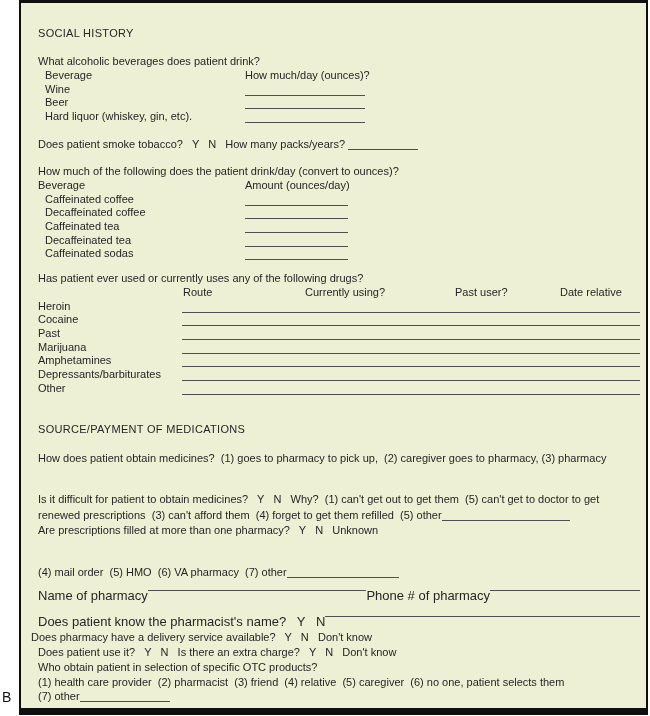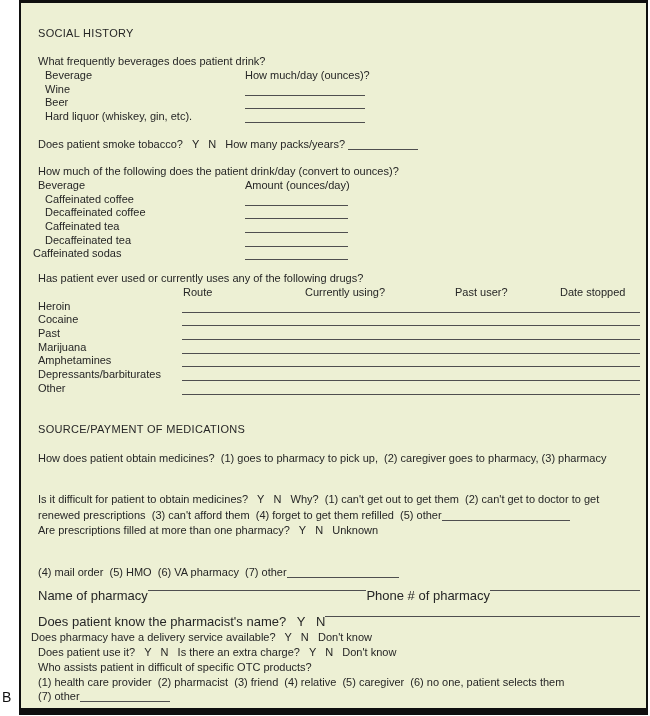--- a/index.html
+++ b/index.html
@@ -49,21 +49,21 @@
     font-size:14px; color:#111111;
   }
 </style>
 </head>
 <body>
 
 <div class="sheet">
 
   <div class="txt heading" style="left:17px; top:24px">SOCIAL HISTORY</div>
 
-  <div class="txt" style="left:17px; top:52px">What frequently beverages does patient drink?</div>
+  <div class="txt" style="left:17px; top:52px">What alcoholic beverages does patient drink?</div>
   <div class="txt" style="left:24px; top:66px">Beverage</div>
   <div class="txt" style="left:224px; top:66px">How much/day (ounces)?</div>
 
   <div class="txt" style="left:24px; top:80px">Wine</div>
   <div class="ul" style="left:224px; top:92px; width:120px"></div>
   <div class="txt" style="left:24px; top:93px">Beer</div>
   <div class="ul" style="left:224px; top:105px; width:120px"></div>
   <div class="txt" style="left:24px; top:107px">Hard liquor (whiskey, gin, etc).</div>
   <div class="ul" style="left:224px; top:119px; width:120px"></div>
 
@@ -74,63 +74,63 @@
   <div class="txt" style="left:224px; top:176px">Amount (ounces/day)</div>
 
   <div class="txt" style="left:24px; top:190px">Caffeinated coffee</div>
   <div class="ul" style="left:224px; top:202px; width:103px"></div>
   <div class="txt" style="left:24px; top:203px">Decaffeinated coffee</div>
   <div class="ul" style="left:224px; top:215px; width:103px"></div>
   <div class="txt" style="left:24px; top:217px">Caffeinated tea</div>
   <div class="ul" style="left:224px; top:229px; width:103px"></div>
   <div class="txt" style="left:24px; top:231px">Decaffeinated tea</div>
   <div class="ul" style="left:224px; top:243px; width:103px"></div>
-  <div class="txt" style="left:12px; top:244px">Caffeinated sodas</div>
+  <div class="txt" style="left:24px; top:244px">Caffeinated sodas</div>
   <div class="ul" style="left:224px; top:256px; width:103px"></div>
 
   <div class="txt" style="left:17px; top:269px">Has patient ever used or currently uses any of the following drugs?</div>
   <div class="txt" style="left:162px; top:283px">Route</div>
   <div class="txt" style="left:284px; top:283px">Currently using?</div>
   <div class="txt" style="left:434px; top:283px">Past user?</div>
-  <div class="txt" style="left:539px; top:283px">Date stopped</div>
+  <div class="txt" style="left:539px; top:283px">Date relative</div>
 
   <div class="txt" style="left:17px; top:297px">Heroin</div>
   <div class="ul" style="left:161px; top:309px; width:458px"></div>
   <div class="txt" style="left:17px; top:310px">Cocaine</div>
   <div class="ul" style="left:161px; top:322px; width:458px"></div>
   <div class="txt" style="left:17px; top:324px">Past</div>
   <div class="ul" style="left:161px; top:336px; width:458px"></div>
   <div class="txt" style="left:17px; top:338px">Marijuana</div>
   <div class="ul" style="left:161px; top:350px; width:458px"></div>
   <div class="txt" style="left:17px; top:351px">Amphetamines</div>
   <div class="ul" style="left:161px; top:363px; width:458px"></div>
   <div class="txt" style="left:17px; top:365px">Depressants/barbiturates</div>
   <div class="ul" style="left:161px; top:377px; width:458px"></div>
   <div class="txt" style="left:17px; top:379px">Other</div>
   <div class="ul" style="left:161px; top:391px; width:458px"></div>
 
   <div class="txt heading" style="left:17px; top:420px">SOURCE/PAYMENT OF MEDICATIONS</div>
 
   <div class="txt" style="left:17px; top:449px">How does patient obtain medicines?  (1) goes to pharmacy to pick up,  (2) caregiver goes to pharmacy, (3) pharmacy</div>
 
-  <div class="txt" style="left:17px; top:490px">Is it difficult for patient to obtain medicines?   Y   N   Why?  (1) can't get out to get them  (2) can't get to doctor to get</div>
+  <div class="txt" style="left:17px; top:490px">Is it difficult for patient to obtain medicines?   Y   N   Why?  (1) can't get out to get them  (5) can't get to doctor to get</div>
   <div class="txt" style="left:17px; top:506px"><span>renewed prescriptions  (3) can't afford them  (4) forget to get them refilled  (5) other</span><span class="bl" style="width:128px"></span></div>
   <div class="txt" style="left:17px; top:521px">Are prescriptions filled at more than one pharmacy?   Y   N   Unknown</div>
 
   <div class="txt" style="left:17px; top:563px"><span>(4) mail order  (5) HMO  (6) VA pharmacy  (7) other</span><span class="bl" style="width:112px"></span></div>
 
   <div class="row" style="left:17px; top:587px; width:602px">
     <span>Name of pharmacy</span><span class="grow"></span><span>Phone # of pharmacy</span><span class="grow" style="max-width:150px"></span>
   </div>
 
   <div class="row" style="left:17px; top:613px; width:602px">
     <span>Does patient know the pharmacist's name?   Y   N</span><span class="grow"></span>
   </div>
 
   <div class="txt" style="left:10px; top:628px">Does pharmacy have a delivery service available?   Y   N   Don't know</div>
   <div class="txt" style="left:17px; top:643px">Does patient use it?   Y   N   Is there an extra charge?   Y   N   Don't know</div>
-  <div class="txt" style="left:17px; top:658px">Who assists patient in difficult of specific OTC products?</div>
+  <div class="txt" style="left:17px; top:658px">Who obtain patient in selection of specific OTC products?</div>
   <div class="txt" style="left:17px; top:673px">(1) health care provider  (2) pharmacist  (3) friend  (4) relative  (5) caregiver  (6) no one, patient selects them</div>
   <div class="txt" style="left:17px; top:687px"><span>(7) other</span><span class="bl" style="width:90px"></span></div>
 
 </div>
 
 <div class="fig-label">B</div>
 
 </body></html>

